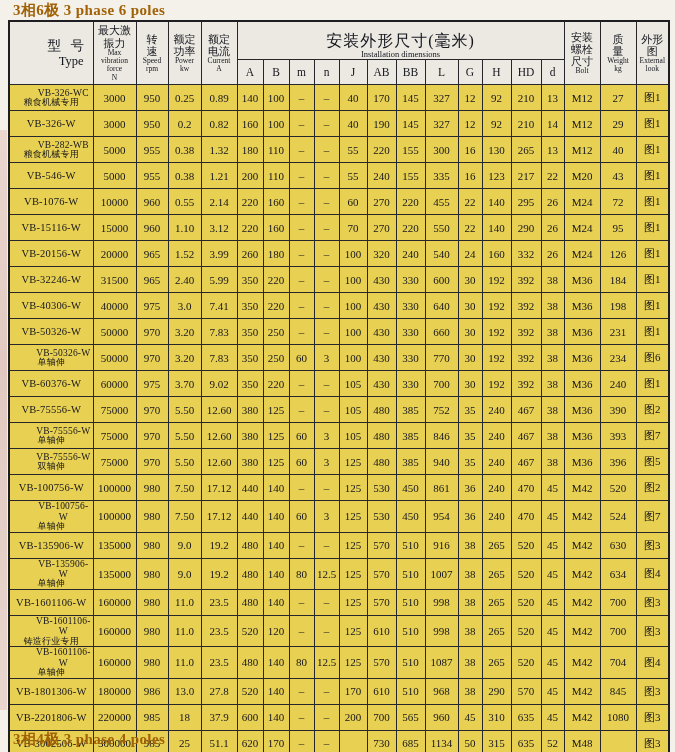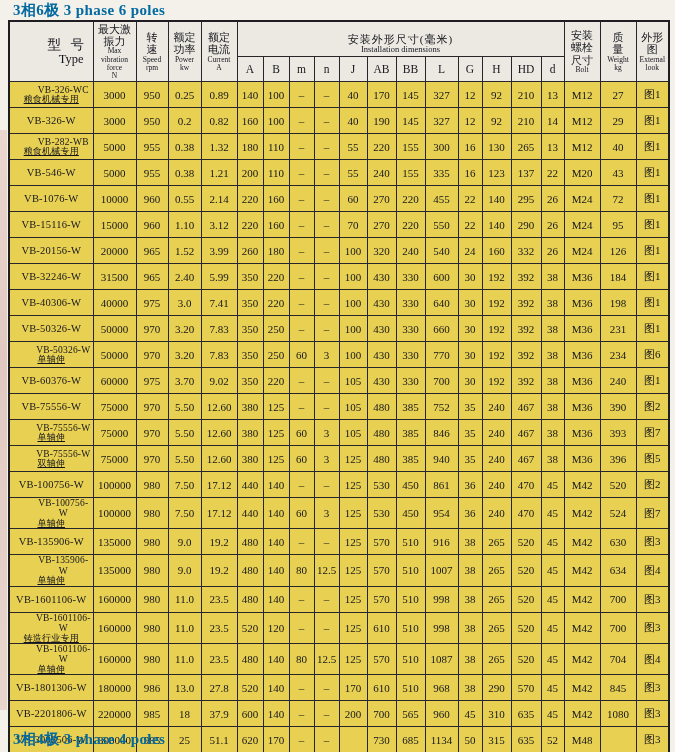--- a/index.html
+++ b/index.html
@@ -8,44 +8,44 @@
     background:#f3f1ea;
     font-family:"Liberation Serif", serif;
     color:#15151d;
     overflow:hidden;
   }
   body::before { 
     content:""; position:absolute; left:0; top:130px; width:7px; height:580px;
     background:linear-gradient(#e4c2ba,#d2a8a0 40%,#dfc0b6); opacity:.55; z-index:0;
   }
   .page-title { position:absolute; left:13px; font-size:15px; font-weight:bold;
-    color:#0369a1; letter-spacing:.4px; white-space:nowrap; }
+    color:#a16207; letter-spacing:.4px; white-space:nowrap; }
   .title-top { top:1px; }
   .title-bottom { top:730px; }
 
   table.spec {
     position:absolute; left:8px; top:20px; width:660px;
     border-collapse:collapse; table-layout:fixed;
     border:2px solid #1d1d22;
   }
   th, td {
     border:1px solid #26262b; text-align:center; vertical-align:middle;
     padding:0; overflow:hidden; color:#15151d;
   }
   thead th { background:var(--header-bg,#ebe9e2); font-weight:normal; height:50px; }
   thead tr.sub th { height:24px; font-size:11.5px; font-weight:normal; }
   tbody td { background:var(--row-yellow,#e8d152); font-size:11px; height:25px; }
   .cn { font-size:11px; line-height:1.12; white-space:pre-line; }
   .en { font-size:7.5px; line-height:1.1; white-space:pre-line; }
   th.h-type .cn { font-size:13.5px; letter-spacing:3px; line-height:1.3;margin-left:32px; }
   th.h-type .en { font-size:12.5px;margin-left:40px; }
-  th.h-dims .cn { font-size:11px; letter-spacing:1px;margin-top:10px; }
+  th.h-dims .cn { font-size:16px; letter-spacing:1px;margin-top:10px; }
   th.h-dims .en { font-size:8.5px; }
   td.c-type { font-size:10.5px; letter-spacing:.2px; }
-  td.c-type .model-sub { font-size:9px; line-height:1.05;text-decoration:underline; }
+  td.c-type .model-sub { font-size:9px; line-height:1.05; }
   td.c-type .model-name.two-line { font-size:9.5px; line-height:1.1;margin-left:24px; }
 </style>
 </head>
 <body>
 
 <div class="page-title title-top">3相6极  3 phase 6 poles</div>
 
 <table class="spec">
   <colgroup>
     <col style="width:84px">
@@ -225,21 +225,21 @@
         <td>200</td>
         <td>110</td>
         <td>–</td>
         <td>–</td>
         <td>55</td>
         <td>240</td>
         <td>155</td>
         <td>335</td>
         <td>16</td>
         <td>123</td>
-        <td>137</td>
+        <td>217</td>
         <td>22</td>
         <td>M20</td>
         <td>43</td>
         <td>图1</td>
       </tr>
       <tr>
         <td class="c-type">
           <div class="model-name">VB-1076-W</div>
         </td>
         <td>10000</td>

